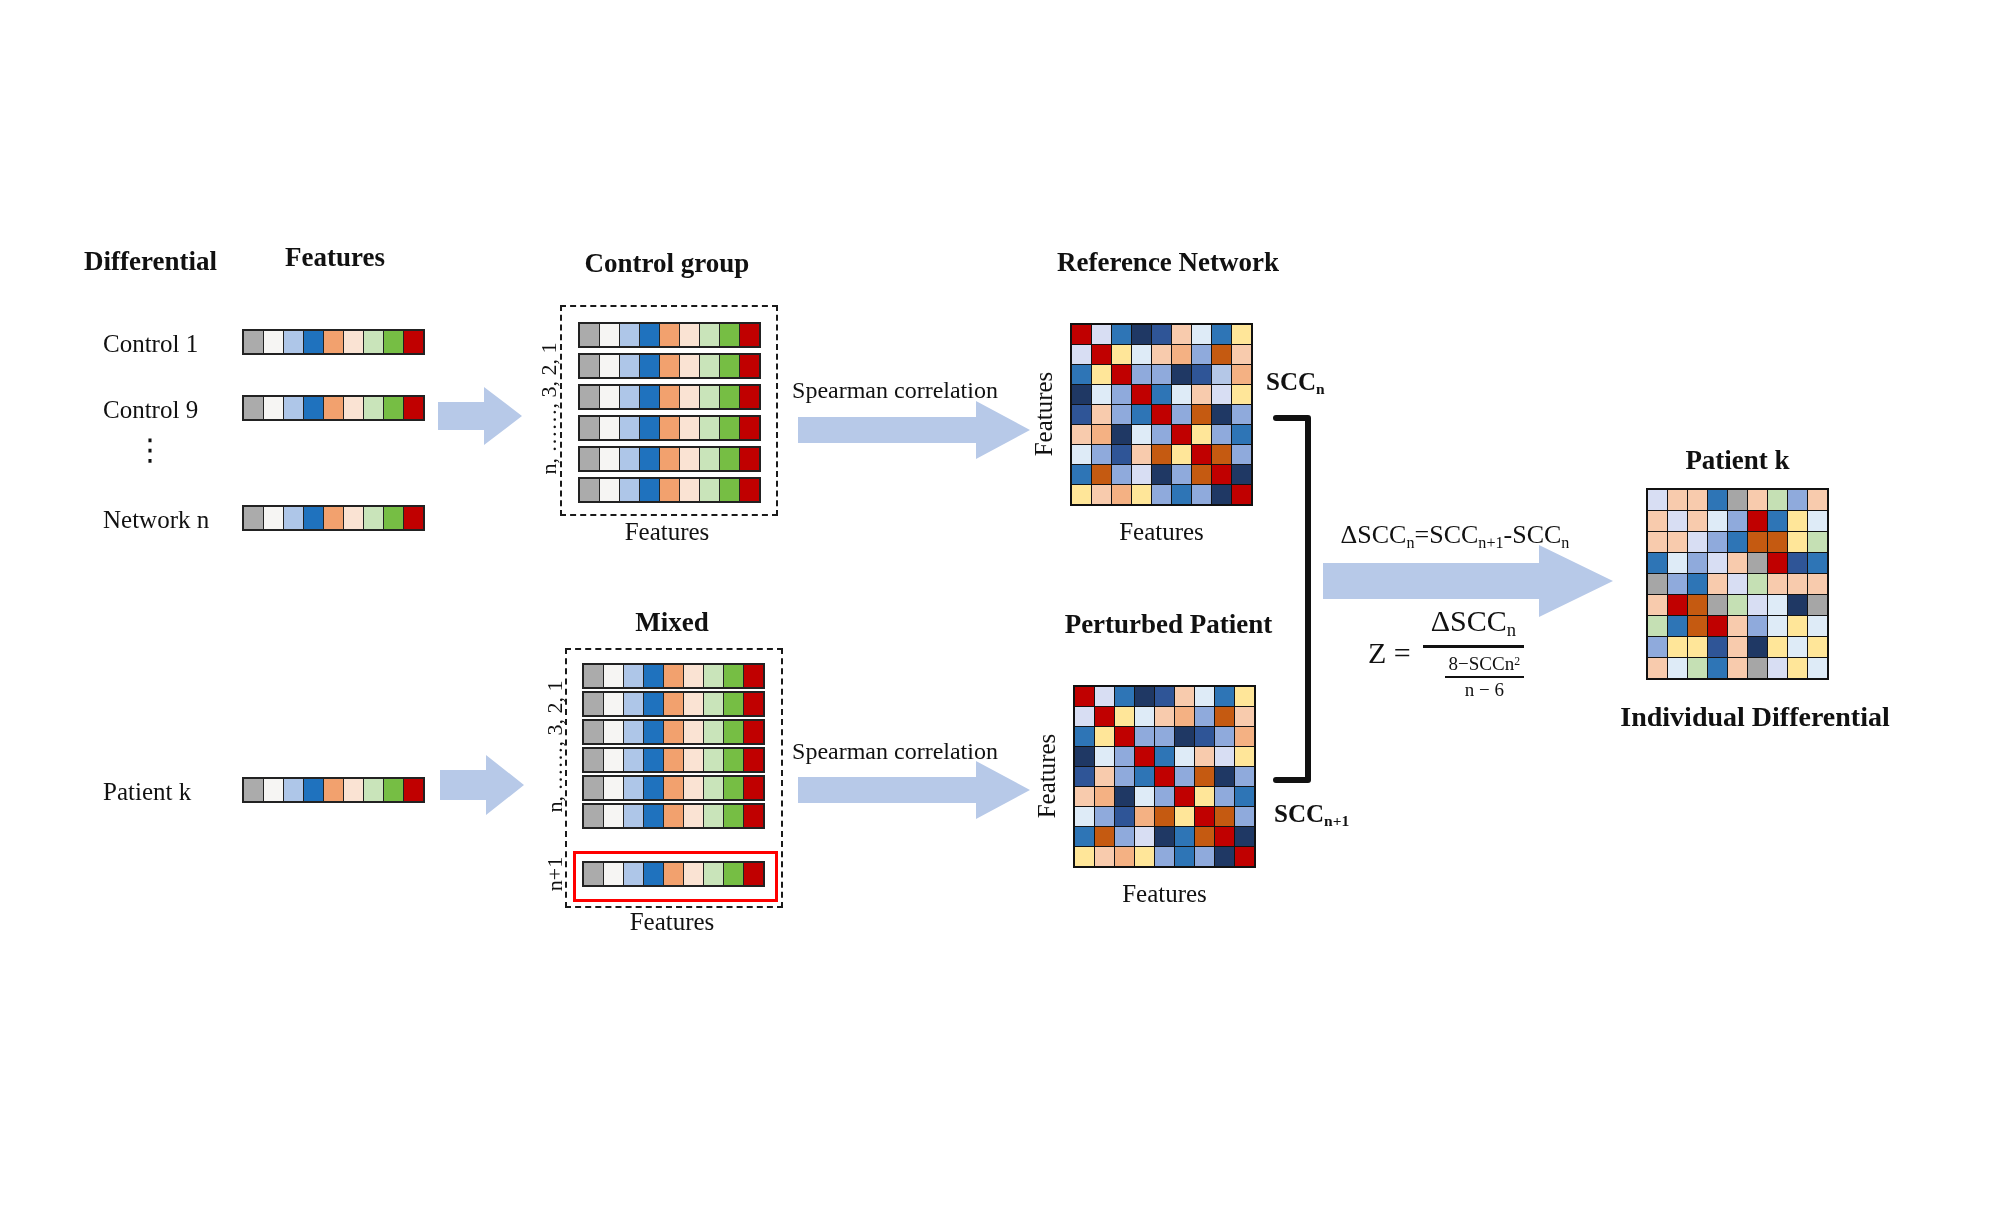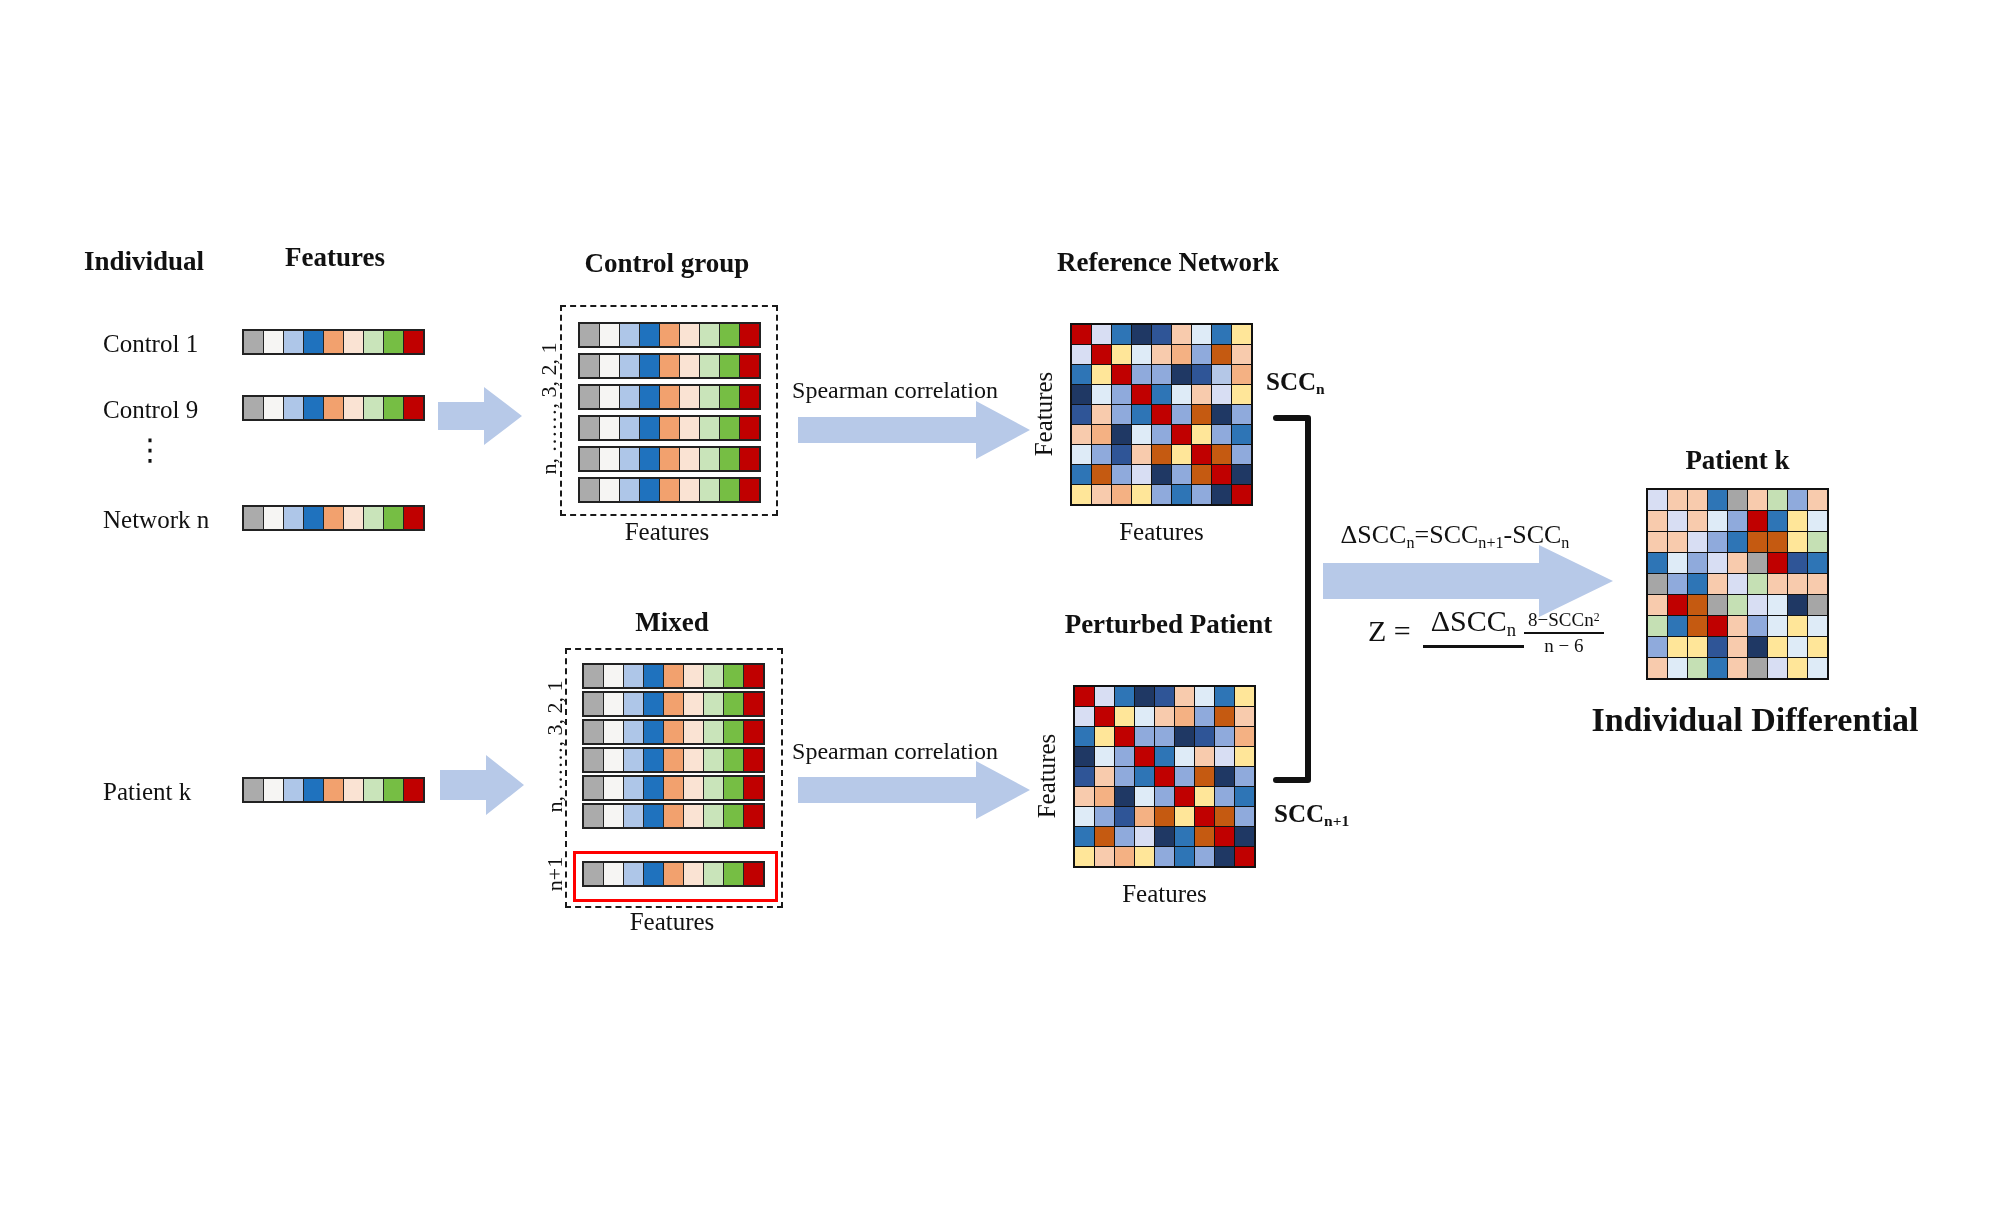--- a/index.html
+++ b/index.html
@@ -15,32 +15,32 @@
        grid-auto-rows:18.5px;gap:1.5px;background:#111;border:2px solid #111;}
   .net.patient{grid-auto-rows:19.5px;}
   .vlabel{position:absolute;transform:rotate(-90deg);transform-origin:0 0;
           text-align:center;font-size:22px;line-height:26px;white-space:nowrap;}
   .redbox{position:absolute;border:3px solid #FF0000;}
   .svgabs{position:absolute;display:block;}
   .sub{font-size:0.62em;vertical-align:-0.28em;}
   .sup{font-size:0.62em;vertical-align:0.45em;}
   .zwrap{position:absolute;display:flex;align-items:center;gap:12px;}
   .zlhs{font-size:30px;}
-  .frac{display:flex;flex-direction:row;align-items:flex-start;}
+  .frac{display:flex;flex-direction:column;align-items:flex-end;}
   .frac-num{font-size:30px;padding:0 8px 4px;border-bottom:3px solid #111;}
   .subfrac{display:flex;flex-direction:column;align-items:center;padding-top:5px;font-size:19px;}
   .subfrac-top{border-bottom:2px solid #111;padding:0 4px 1px;}
   .subfrac-bot{padding-top:1px;}
 </style>
 </head>
 <body>
 
 <div class="canvas">
 
-  <div class="t bold" style="left:84px;top:246px;font-size:27px;">Individual</div>
+  <div class="t bold" style="left:84px;top:246px;font-size:27px;">Differential</div>
   <div class="t bold" style="left:260px;top:242px;width:150px;text-align:center;font-size:27px;">Features</div>
 
   <div class="t" style="left:103px;top:330px;font-size:25px;">Control 1</div>
   <div class="strip" style="left:242px;top:329px;">
       <div style="background: rgb(171, 171, 171);"></div>
       <div style="background: rgb(246, 245, 243);"></div>
       <div style="background: rgb(174, 198, 232);"></div>
       <div style="background: rgb(31, 114, 190);"></div>
       <div style="background: rgb(242, 161, 110);"></div>
       <div style="background: rgb(250, 227, 211);"></div>
@@ -534,15 +534,15 @@
       <div style="background: rgb(248, 203, 173);"></div>
       <div style="background: rgb(222, 235, 247);"></div>
       <div style="background: rgb(197, 224, 180);"></div>
       <div style="background: rgb(46, 117, 182);"></div>
       <div style="background: rgb(248, 203, 173);"></div>
       <div style="background: rgb(166, 166, 166);"></div>
       <div style="background: rgb(216, 222, 243);"></div>
       <div style="background: rgb(255, 230, 153);"></div>
       <div style="background: rgb(222, 235, 247);"></div>
     </div>
-  <div class="t bold center" style="left:1570px;top:701px;width:370px;font-size:34px;">Individual Differential</div>
+  <div class="t bold center" style="left:1570px;top:701px;width:370px;font-size:28px;">Individual Differential</div>
 
 </div>
 
 </body></html>

